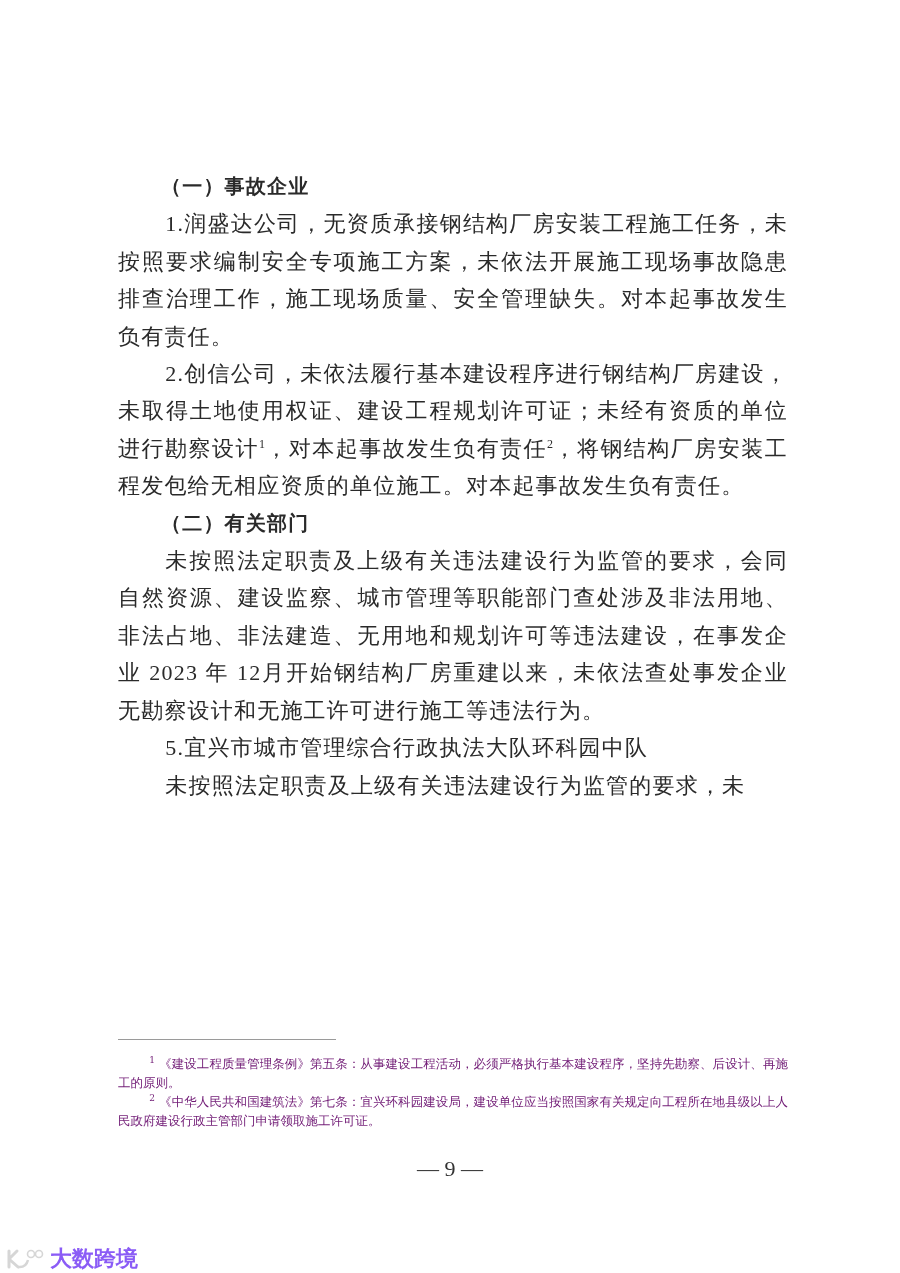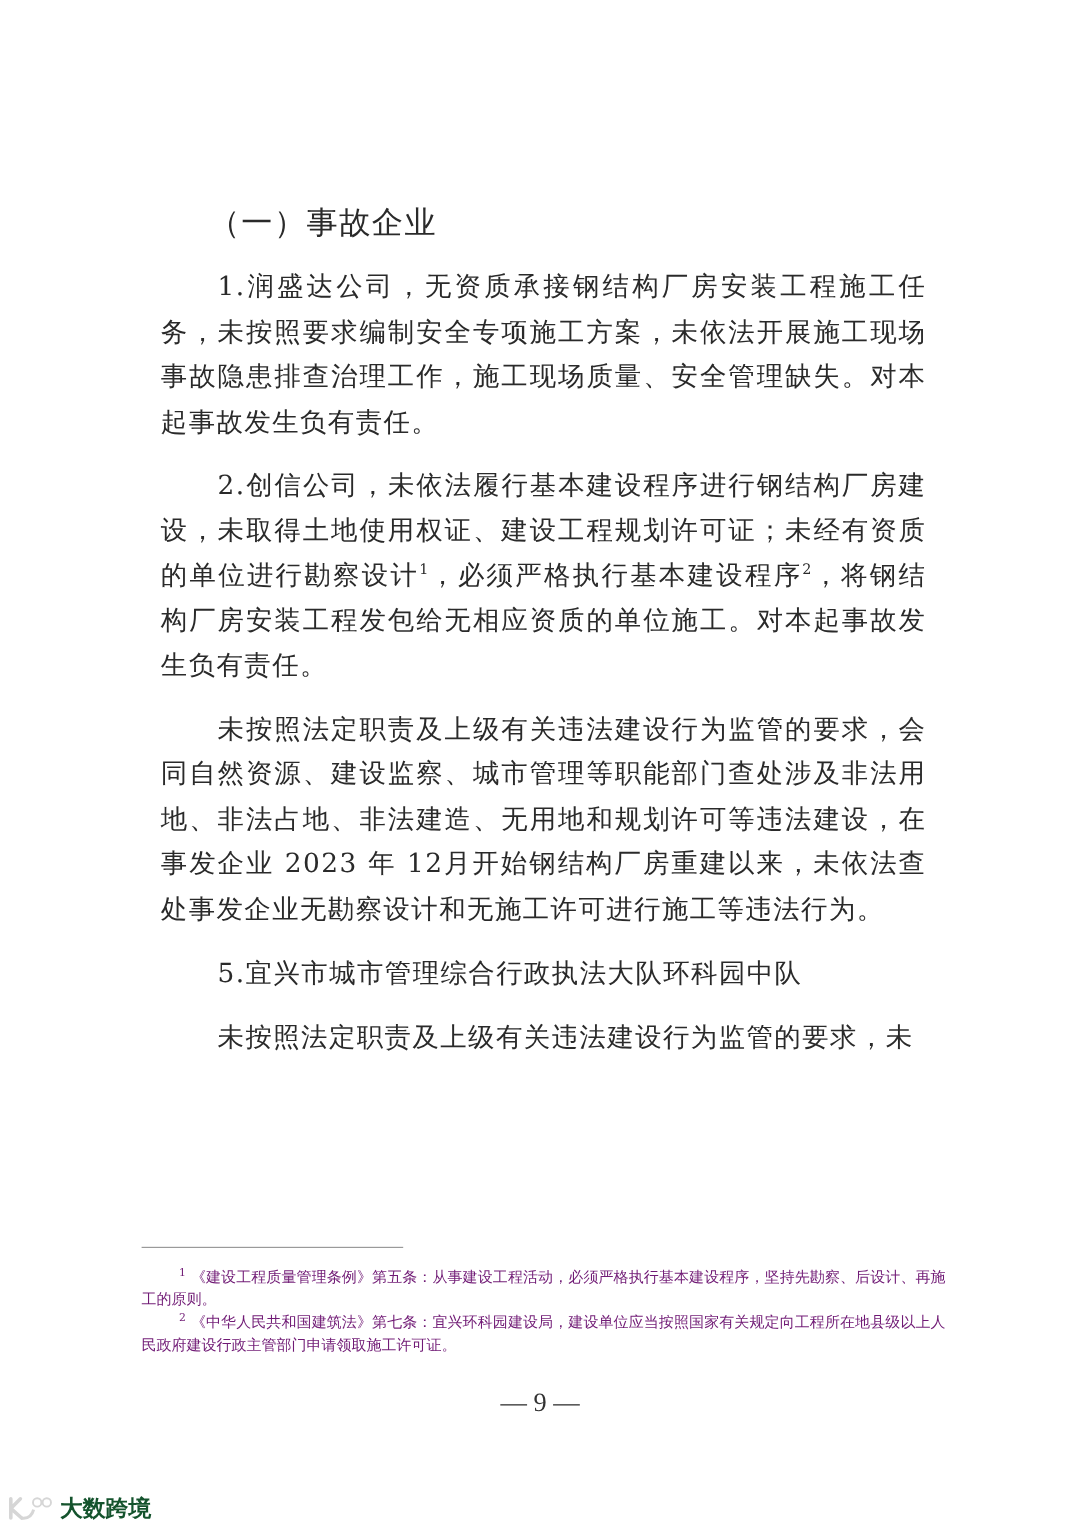--- a/index.html
+++ b/index.html
@@ -17,34 +17,35 @@
     }
     .page {
       position: absolute;
       left: 118px;
       top: 168px;
       width: 670px;
     }
     .para {
       font-size: 22px;
       line-height: 37.4px;
-      margin: 16px;
+      margin: 0;
       text-align: justify;
       text-align-last: left;
       letter-spacing: 1.2px;
       text-indent: 2.15em;
       word-break: break-all;
+      font-family: Liberation Serif, serif;
     }
     .heading {
-      font-size: 26px;
+      font-size: 20px;
       line-height: 37.4px;
       margin: 0;
       text-indent: 2.15em;
       letter-spacing: 1.2px;
-      font-weight: normal;
+      font-weight: bold;
     }
     sup {
       font-size: 12px;
       line-height: 0;
       vertical-align: super;
       letter-spacing: 0;
     }
     .footnote-rule {
       position: absolute;
       left: 118px;
@@ -84,39 +85,40 @@
       color: #333;
       font-family: "Liberation Serif", "DejaVu Serif", serif;
     }
     .watermark {
       position: absolute;
       left: 6px;
       top: 1244px;
       display: flex;
       align-items: center;
       gap: 6px;
-      color: #14532d;
+      color: #8b5cf6;
       font-family: "DejaVu Sans", sans-serif;
-      font-size: 19px;
+      font-size: 22px;
       font-weight: bold;
     }
     .wm-logo {
       width: 38px;
       height: 22px;
       position: relative;
     }
     .wm-logo svg { display: block; }
   </style>
 </head>
 <body>
 
 <div class="page">
   <p class="heading">（一）事故企业</p>
   <p class="para">1.润盛达公司，无资质承接钢结构厂房安装工程施工任务，未按照要求编制安全专项施工方案，未依法开展施工现场事故隐患排查治理工作，施工现场质量、安全管理缺失。对本起事故发生负有责任。</p>
-  <p class="para"><span>2.创信公司，未依法履行基本建设程序进行钢结构厂房建设，未取得土地使用权证、建设工程规划许可证；未经有资质的单位进行勘察设计</span><sup>1</sup><span>，必须严格执行基本建设程序</span><sup>2</sup><span>，将钢结构厂房安装工程发包给无相应资质的单位施工。对本起事故发生负有责任。</span></p>
+  <p class="para"><span>2.创信公司，未依法履行基本建设程序进行钢结构厂房建设，未取得土地使用权证、建设工程规划许可证；未经有资质的单位进行勘察设计</span><sup>1</sup><span>，对本起事故发生负有责任</span><sup>2</sup><span>，将钢结构厂房安装工程发包给无相应资质的单位施工。对本起事故发生负有责任。</span></p>
+  <p class="heading">（二）有关部门</p>
   <p class="para">未按照法定职责及上级有关违法建设行为监管的要求，会同自然资源、建设监察、城市管理等职能部门查处涉及非法用地、非法占地、非法建造、无用地和规划许可等违法建设，在事发企业 2023 年 12月开始钢结构厂房重建以来，未依法查处事发企业无勘察设计和无施工许可进行施工等违法行为。</p>
   <p class="para">5.宜兴市城市管理综合行政执法大队环科园中队</p>
   <p class="para">未按照法定职责及上级有关违法建设行为监管的要求，未</p>
 </div>
 
 <div class="footnote-rule"></div>
 
 <div class="footnotes">
   <p class="footnote"><span class="fn-mark">1</span><span>《建设工程质量管理条例》第五条：从事建设工程活动，必须严格执行基本建设程序，坚持先勘察、后设计、再施工的原则。</span></p>
   <p class="footnote"><span class="fn-mark">2</span><span>《中华人民共和国建筑法》第七条：宜兴环科园建设局，建设单位应当按照国家有关规定向工程所在地县级以上人民政府建设行政主管部门申请领取施工许可证。</span></p>

